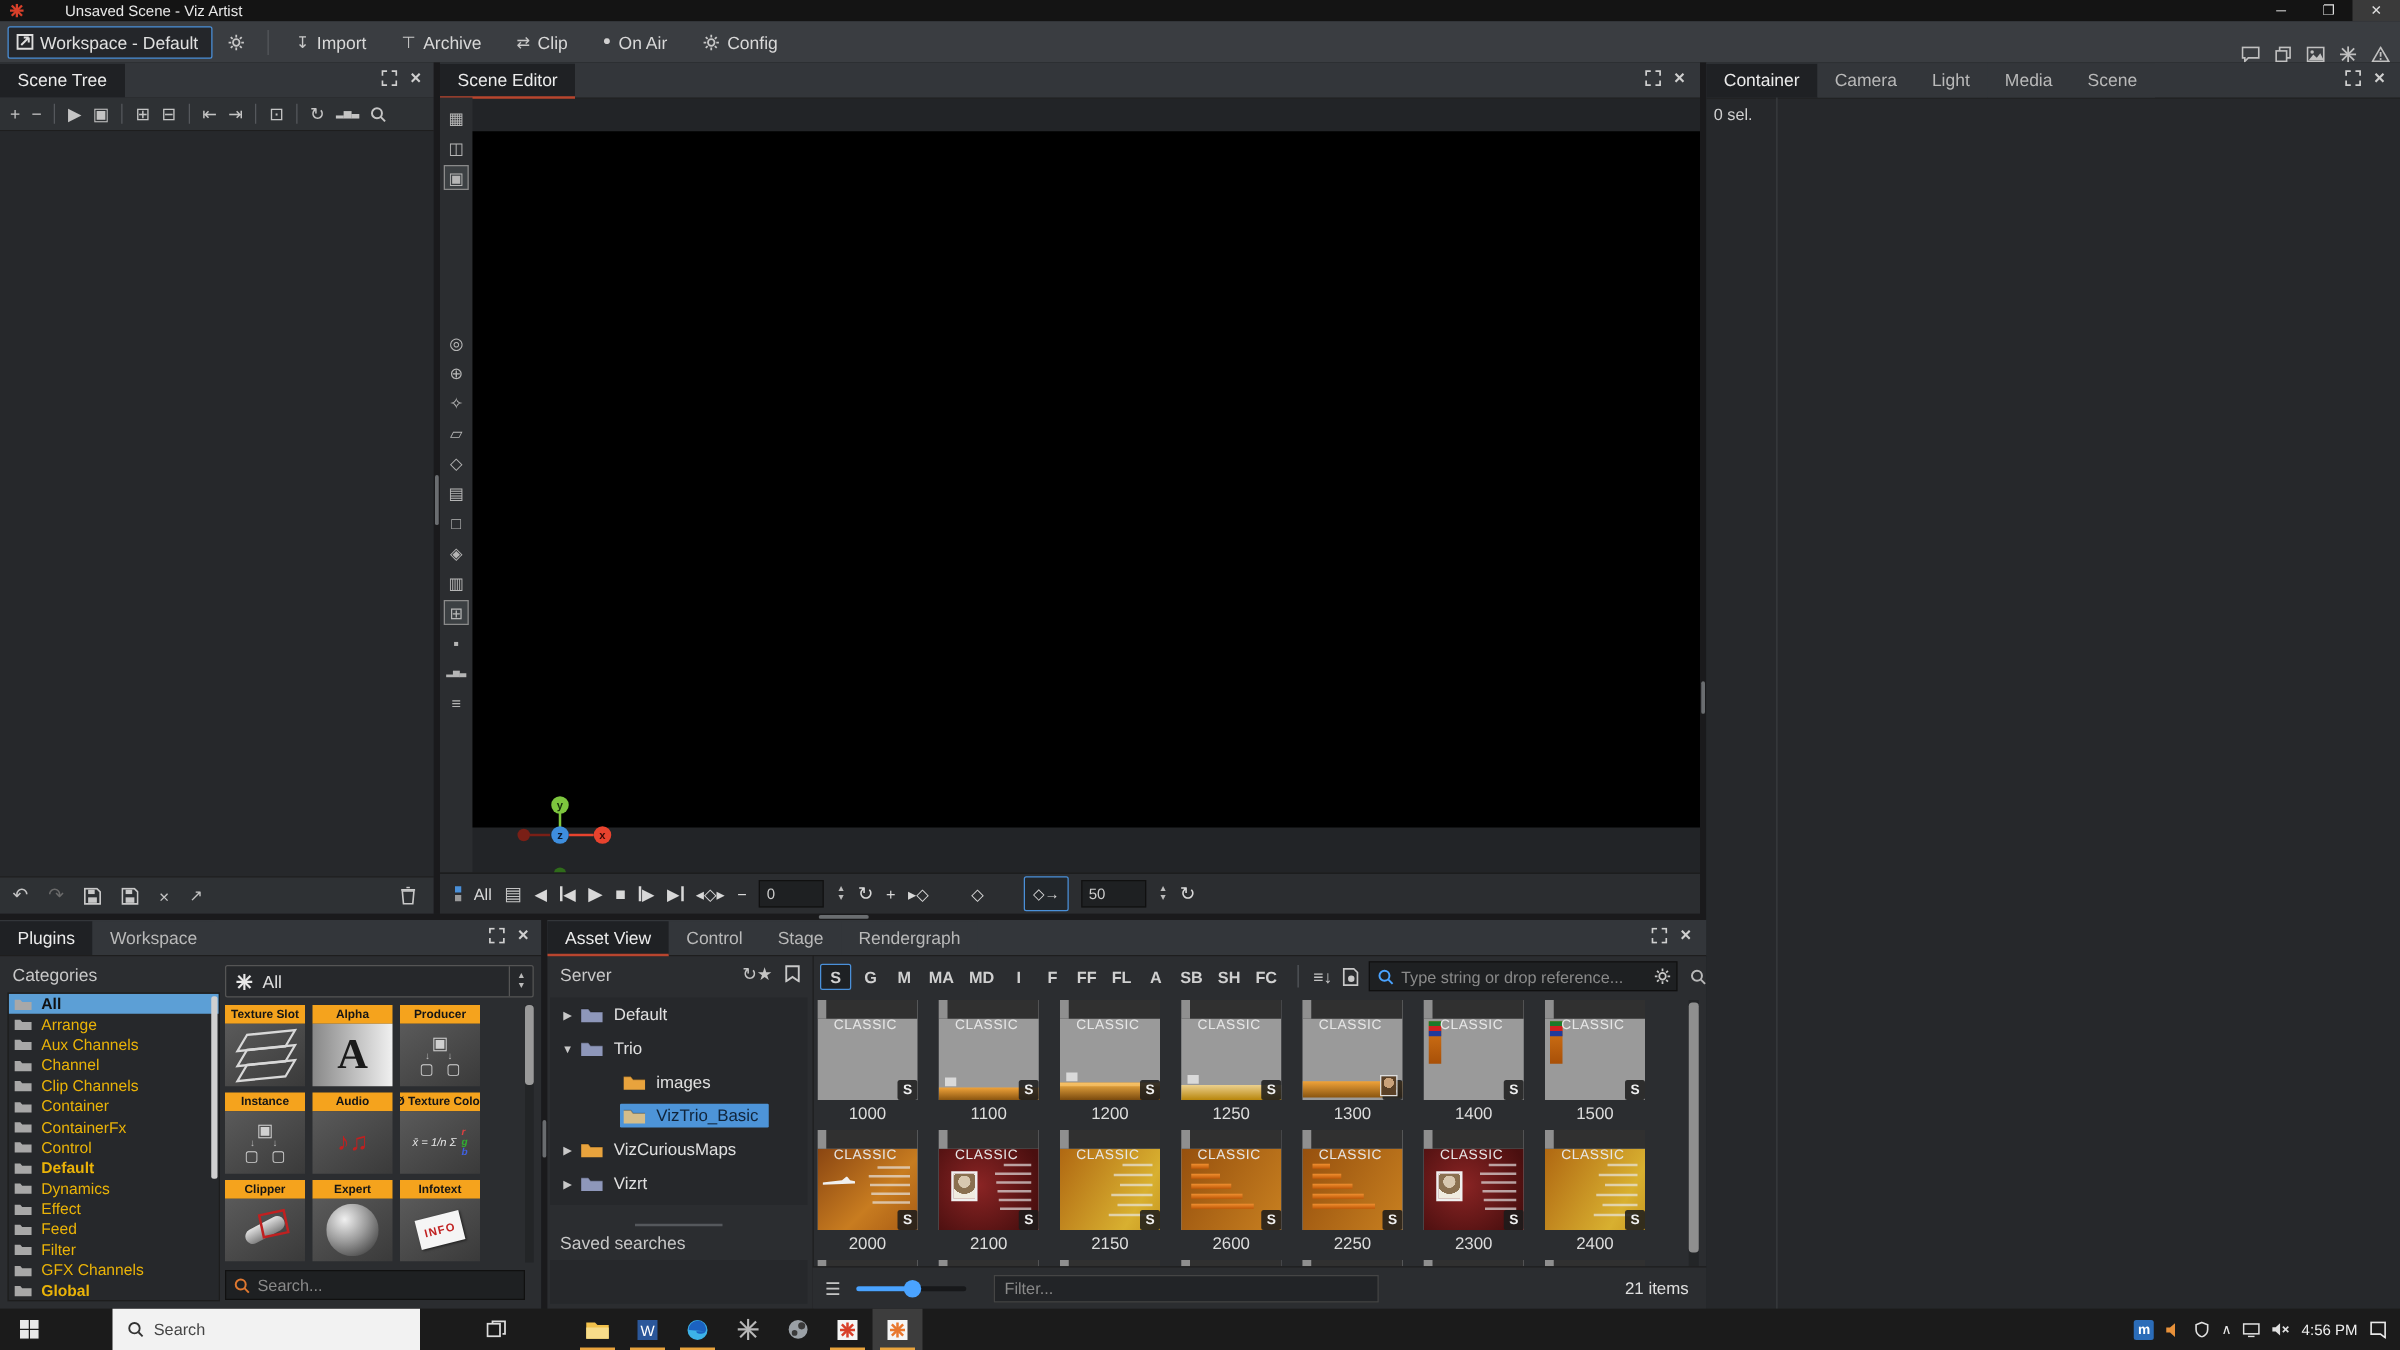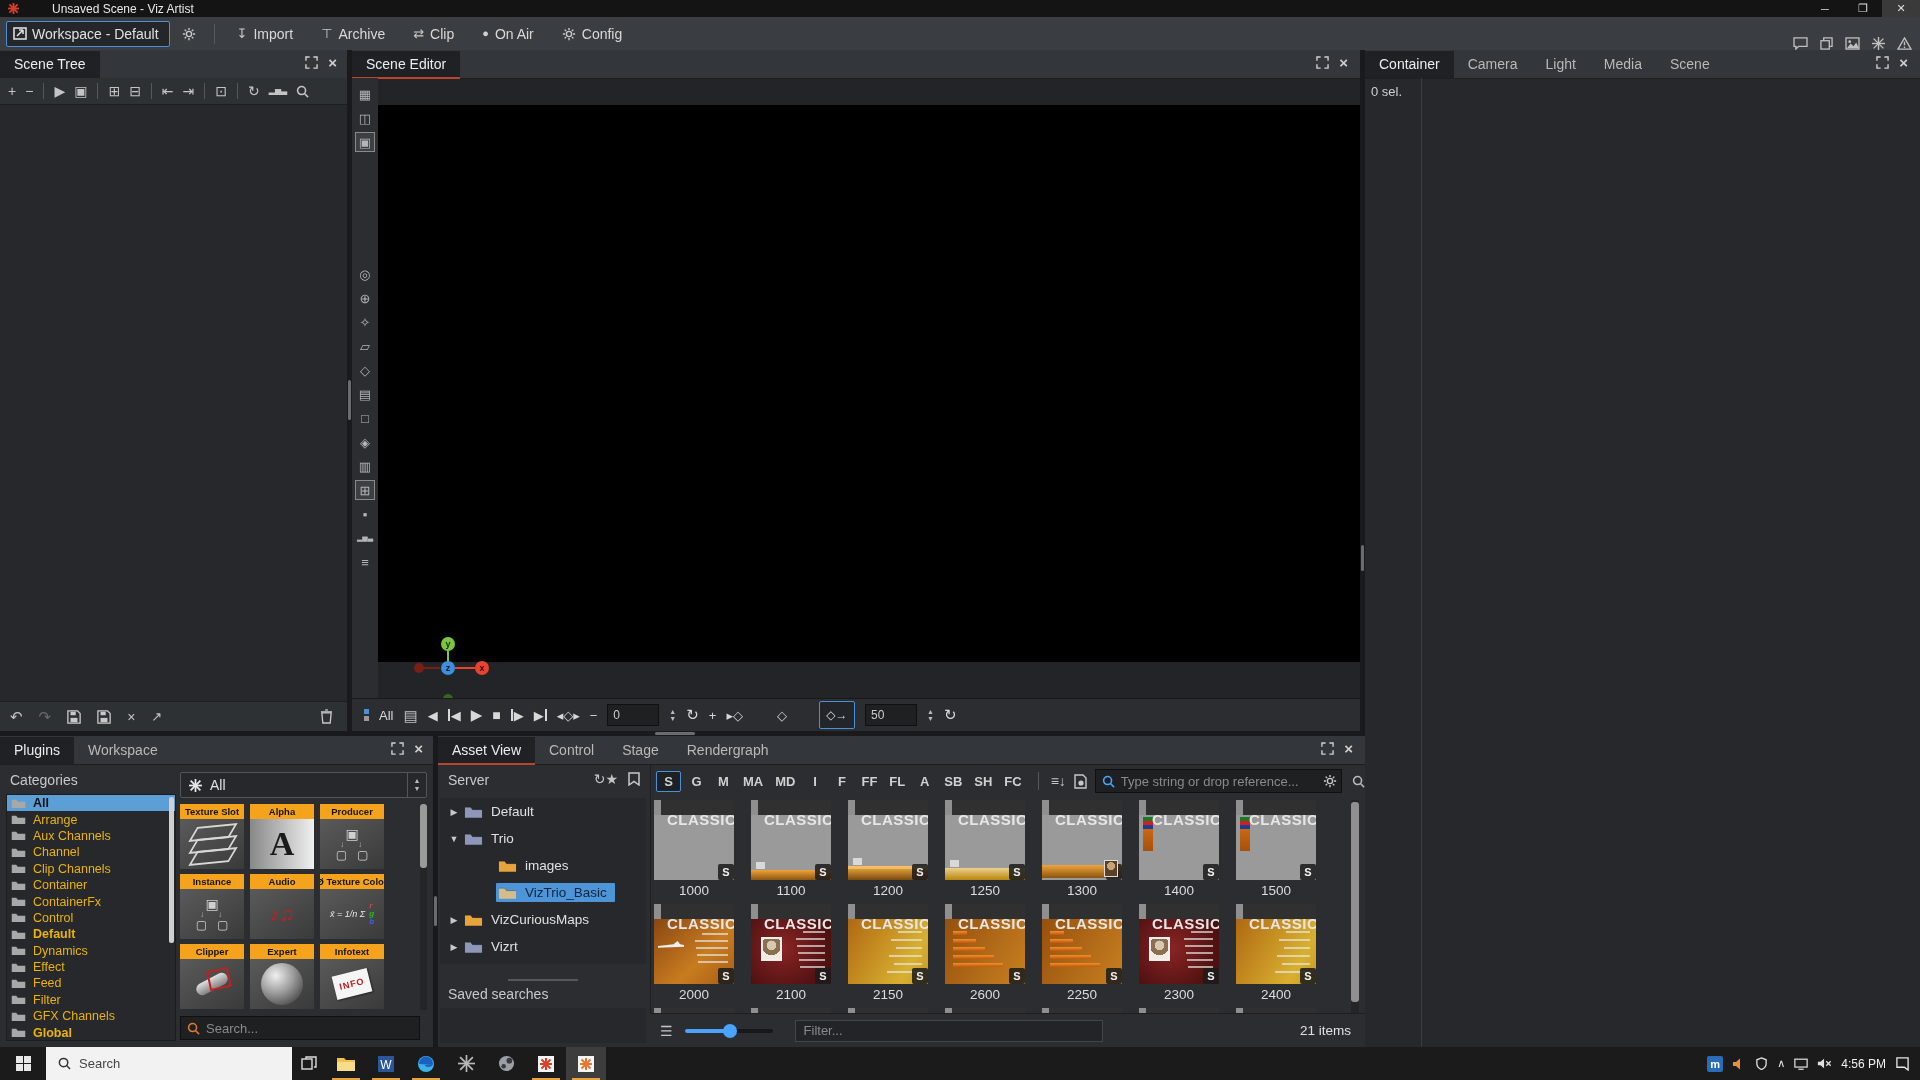--- a/index.html
+++ b/index.html
@@ -111,21 +111,21 @@
   #as-toolbar{position:absolute;left:212px;top:28px;right:0;height:34px;display:flex;align-items:center;gap:4px;padding-left:6px;box-sizing:border-box;}
   .letter{min-width:15px;padding:2px 4px;text-align:center;color:#d0d0d0;font-size:13px;font-weight:bold;}
   .letter.active{border:1px solid #4a90d9;background:#1e2124;border-radius:2px;}
   #as-search{width:255px;height:24px;background:#1e2022;border:1px solid #101010;display:flex;align-items:center;gap:6px;padding:0 4px 0 6px;box-sizing:border-box;}
   #as-search .ph{color:#8a8a8a;font-size:13px;flex:1;white-space:nowrap;overflow:hidden;}
   #as-grid{position:absolute;left:216px;top:64px;width:662px;height:214px;overflow:hidden;}
   .tcell{position:absolute;width:80px;}
   .tbody{position:relative;width:80px;height:80px;background:#9a9a9a;overflow:hidden;}
   .tband{position:absolute;left:0;top:0;width:100%;height:15px;background:#303030;display:flex;align-items:center;}
   .tband .tabm{width:7px;height:15px;background:#8f8f8f;margin-right:6px;flex:none;}
-  .tband .ttl{color:#e6e6e6;font-size:15px;font-weight:bold;letter-spacing:.5px;margin-top:24px;}
+  .tband .ttl{color:#e6e6e6;font-size:11px;font-weight:normal;letter-spacing:.5px;margin-top:24px;}
   .timg{position:absolute;left:0;top:15px;width:100%;height:65px;}
   .sbadge{position:absolute;right:0;bottom:0;width:16px;height:16px;background:#1c1c1cdd;color:#f0f0f0;font-size:11px;font-weight:bold;display:flex;align-items:center;justify-content:center;border-radius:2px;}
   .tlabel{width:80px;text-align:center;color:#dcdcdc;font-size:13.5px;padding-top:3px;}
   
   .v-plain{}
   .v-lt:after{content:"";position:absolute;left:0;bottom:0;width:100%;height:10px;background:linear-gradient(#f0a33a,#8a5510);}
   .v-lt:before{content:"";position:absolute;left:5px;bottom:11px;width:9px;height:7px;background:#e8e8e8cc;}
   .v-ltw:after{content:"";position:absolute;left:0;bottom:0;width:100%;height:14px;background:linear-gradient(#f5b044,#7a4a0e);box-shadow:inset 0 3px 0 #ffd28088;}
   .v-ltw:before{content:"";position:absolute;left:5px;bottom:15px;width:9px;height:7px;background:#e8e8e8cc;z-index:1;}
   .v-ltl:after{content:"";position:absolute;left:0;bottom:0;width:100%;height:12px;background:linear-gradient(#ecd08e,#b8860b);}
@@ -144,21 +144,21 @@
   .v-chart .bars i{position:absolute;left:8px;height:4px;background:linear-gradient(#f09030,#c05808);}
   #as-scroll{position:absolute;right:6px;top:64px;width:8px;height:214px;background:#232527;}
   #as-scroll-thumb{position:absolute;left:0;top:2px;width:8px;height:200px;background:#8f8f8f;border-radius:3px;}
   #as-bottom{position:absolute;left:212px;right:0;bottom:0;height:33px;background:#2b2d30;border-top:1px solid #1e1e1e;display:flex;align-items:center;}
   #as-slider{position:relative;width:88px;height:4px;background:#17181a;border-radius:2px;margin-left:12px;}
   #as-slider .fill{position:absolute;left:0;top:0;height:4px;width:44px;background:#4aa3ff;border-radius:2px;}
   #as-slider .knob{position:absolute;left:38px;top:-5px;width:14px;height:14px;border-radius:50%;background:#4aa3ff;}
   #as-filter{margin-left:22px;width:308px;height:22px;background:#222427;border:1px solid #454545;color:#8a8a8a;font-size:13px;display:flex;align-items:center;padding-left:8px;box-sizing:border-box;}
   #as-count{position:absolute;right:14px;color:#e0e0e0;font-size:13.5px;}
   
-  #taskbar{left:0;top:1047px;width:1920px;height:33px;background:#1b1b1b;display:flex;align-items:center;}
+  #taskbar{left:0;top:1047px;width:1920px;height:33px;background:#1b1b1b;display:flex;align-items:center;gap:44px;}
   #tb-start{width:46px;height:33px;display:flex;align-items:center;justify-content:center;}
   #tb-search{width:246px;height:33px;background:#f2f2f2;display:flex;align-items:center;gap:8px;padding-left:12px;box-sizing:border-box;}
   #tb-search span{color:#444;font-size:13px;}
   #tb-taskview{width:34px;height:33px;display:flex;align-items:center;justify-content:center;}
   .tb-app{width:40px;height:33px;display:flex;align-items:center;justify-content:center;position:relative;}
   .tb-app.running:after{content:"";position:absolute;left:6px;right:6px;bottom:0;height:2px;background:#e8a33d;}
   .tb-app.active{background:#3d3d3d;}
   #tb-tray{position:absolute;right:0;top:0;height:33px;display:flex;align-items:center;gap:9px;padding-right:10px;}
   #tb-clock{color:#f0f0f0;font-size:12px;}
   .tray-g{color:#e8e8e8;font-size:11px;}

